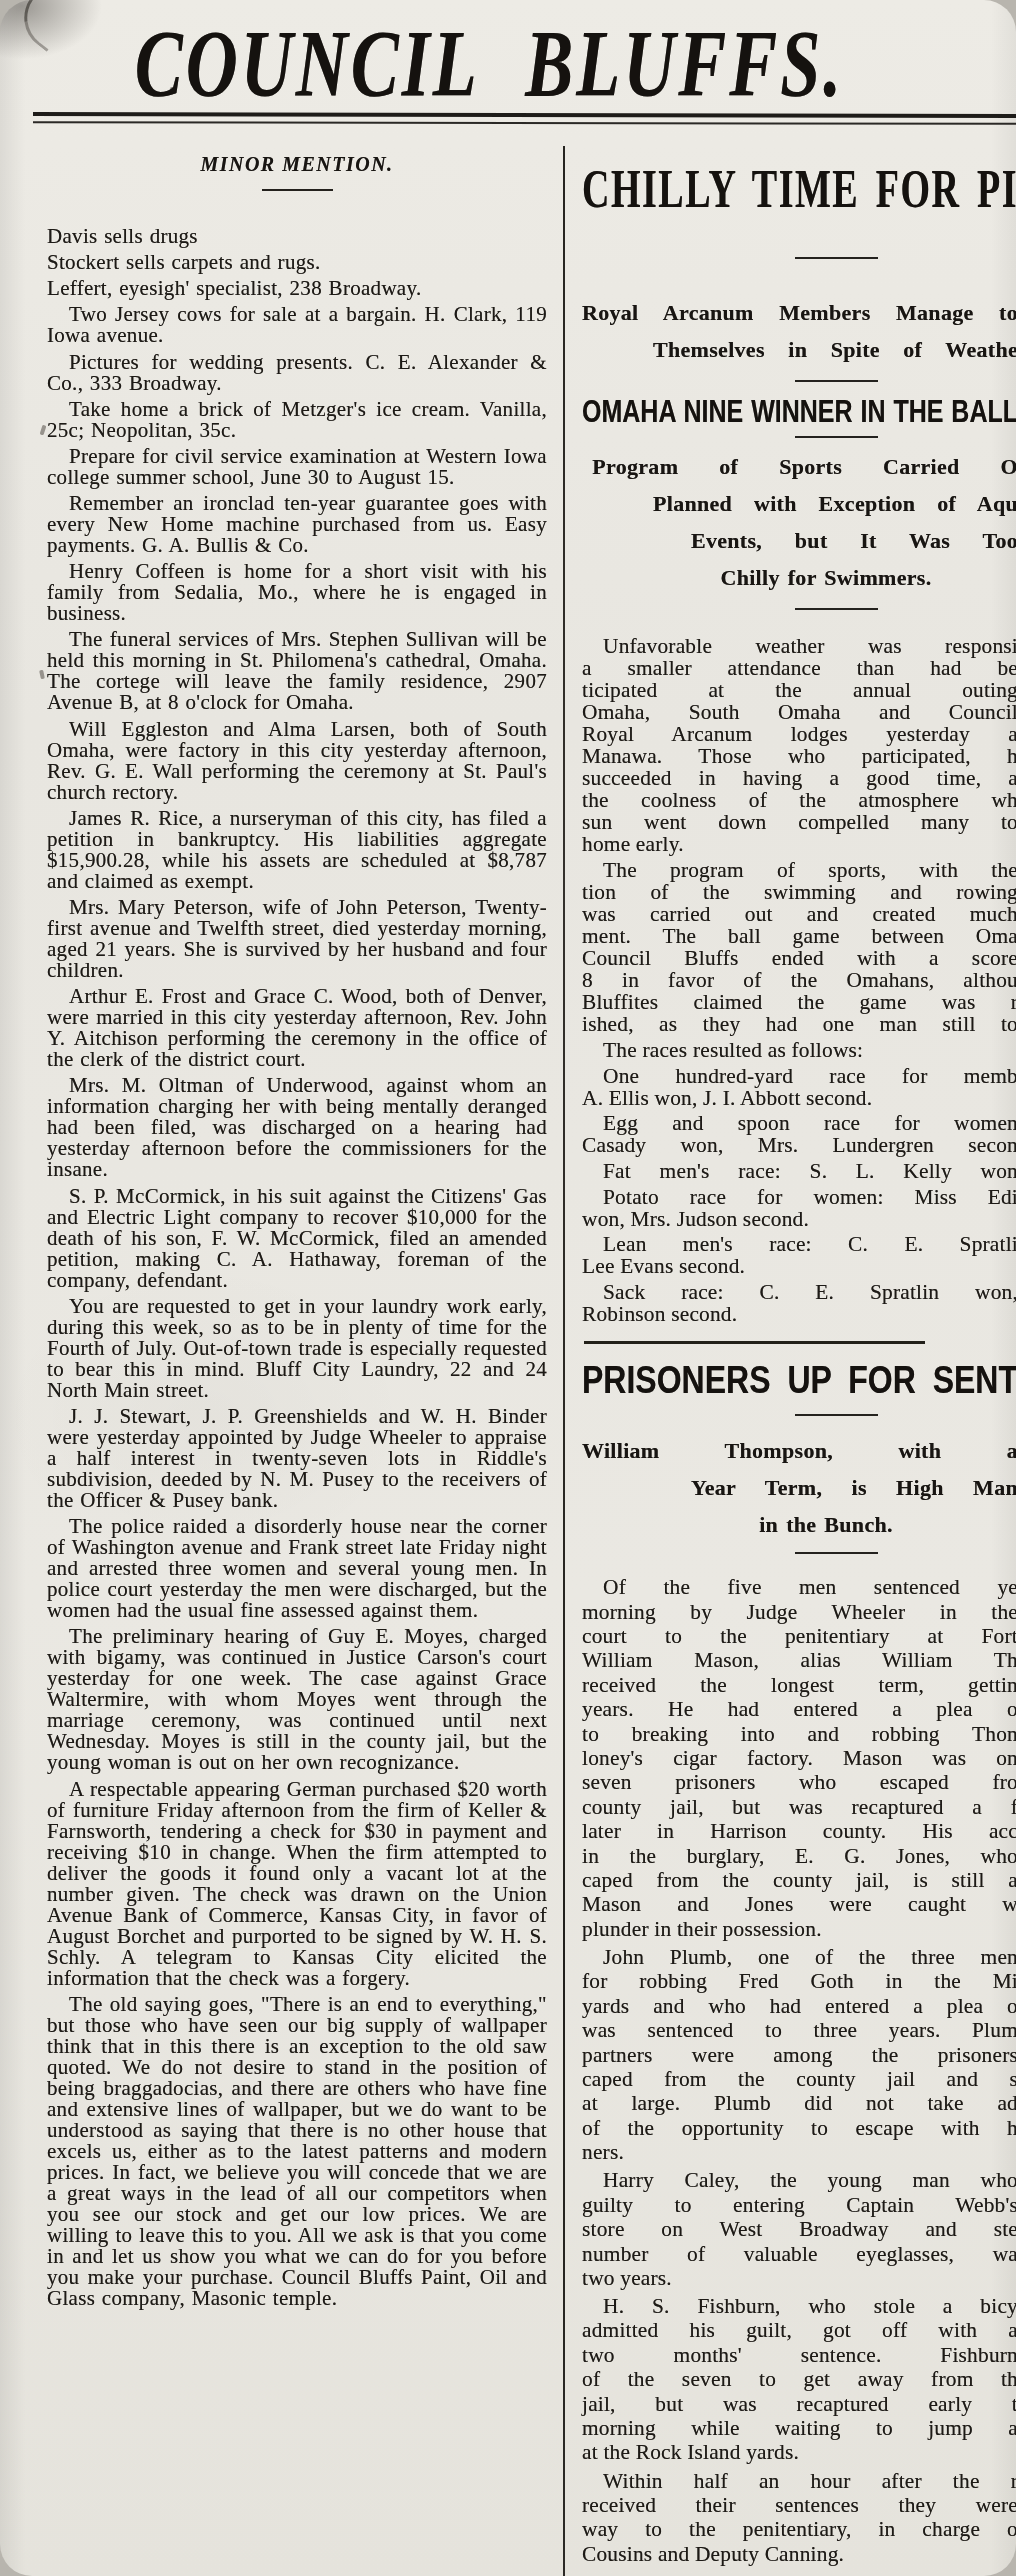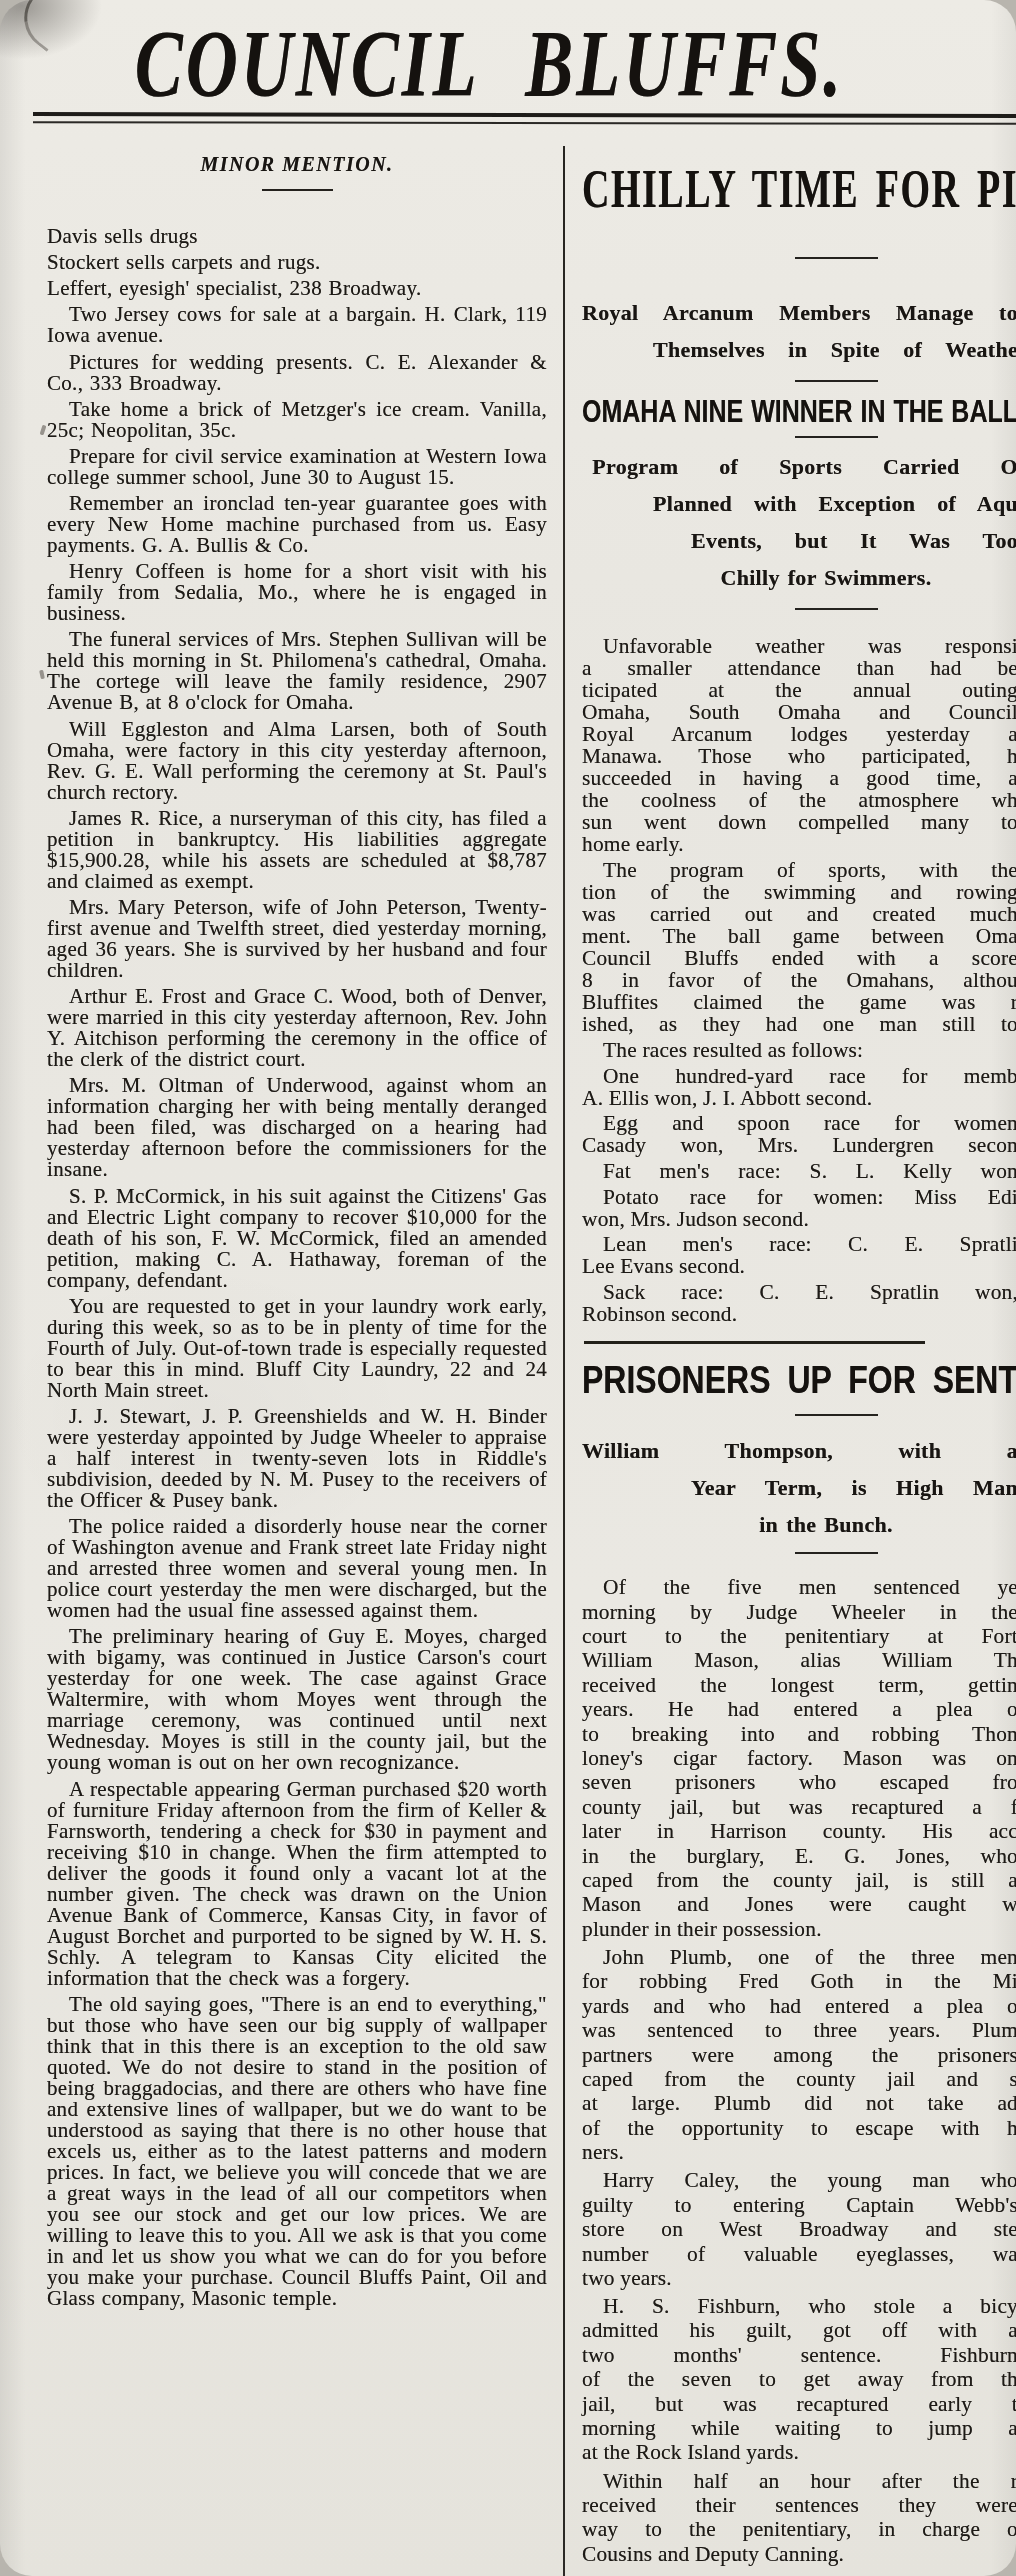--- a/index.html
+++ b/index.html
@@ -103,21 +103,21 @@
         <p class="para">Leffert, eyesigh' specialist, 238 Broadway.</p>
         <p class="para ind">Two Jersey cows for sale at a bargain. H. Clark, 119 Iowa avenue.</p>
         <p class="para ind">Pictures for wedding presents. C. E. Alexander &amp; Co., 333 Broadway.</p>
         <p class="para ind">Take home a brick of Metzger's ice cream. Vanilla, 25c; Neopolitan, 35c.</p>
         <p class="para ind">Prepare for civil service examination at Western Iowa college summer school, June 30 to August 15.</p>
         <p class="para ind">Remember an ironclad ten-year guarantee goes with every New Home machine purchased from us. Easy payments. G. A. Bullis &amp; Co.</p>
         <p class="para ind">Henry Coffeen is home for a short visit with his family from Sedalia, Mo., where he is engaged in business.</p>
         <p class="para ind">The funeral services of Mrs. Stephen Sullivan will be held this morning in St. Philomena's cathedral, Omaha. The cortege will leave the family residence, 2907 Avenue B, at 8 o'clock for Omaha.</p>
         <p class="para ind">Will Eggleston and Alma Larsen, both of South Omaha, were factory in this city yesterday afternoon, Rev. G. E. Wall performing the ceremony at St. Paul's church rectory.</p>
         <p class="para ind">James R. Rice, a nurseryman of this city, has filed a petition in bankruptcy. His liabilities aggregate $15,900.28, while his assets are scheduled at $8,787 and claimed as exempt.</p>
-        <p class="para ind">Mrs. Mary Peterson, wife of John Peterson, Twenty-first avenue and Twelfth street, died yesterday morning, aged 36 years. She is survived by her husband and four children.</p>
+        <p class="para ind">Mrs. Mary Peterson, wife of John Peterson, Twenty-first avenue and Twelfth street, died yesterday morning, aged 21 years. She is survived by her husband and four children.</p>
         <p class="para ind">Arthur E. Frost and Grace C. Wood, both of Denver, were married in this city yesterday afternoon, Rev. John Y. Aitchison performing the ceremony in the office of the clerk of the district court.</p>
         <p class="para ind">Mrs. M. Oltman of Underwood, against whom an information charging her with being mentally deranged had been filed, was discharged on a hearing had yesterday afternoon before the commissioners for the insane.</p>
         <p class="para ind">S. P. McCormick, in his suit against the Citizens' Gas and Electric Light company to recover $10,000 for the death of his son, F. W. McCormick, filed an amended petition, making C. A. Hathaway, foreman of the company, defendant.</p>
         <p class="para ind">You are requested to get in your laundry work early, during this week, so as to be in plenty of time for the Fourth of July. Out-of-town trade is especially requested to bear this in mind. Bluff City Laundry, 22 and 24 North Main street.</p>
         <p class="para ind">J. J. Stewart, J. P. Greenshields and W. H. Binder were yesterday appointed by Judge Wheeler to appraise a half interest in twenty-seven lots in Riddle's subdivision, deeded by N. M. Pusey to the receivers of the Officer &amp; Pusey bank.</p>
         <p class="para ind">The police raided a disorderly house near the corner of Washington avenue and Frank street late Friday night and arrested three women and several young men. In police court yesterday the men were discharged, but the women had the usual fine assessed against them.</p>
         <p class="para ind">The preliminary hearing of Guy E. Moyes, charged with bigamy, was continued in Justice Carson's court yesterday for one week. The case against Grace Waltermire, with whom Moyes went through the marriage ceremony, was continued until next Wednesday. Moyes is still in the county jail, but the young woman is out on her own recognizance.</p>
         <p class="para ind">A respectable appearing German purchased $20 worth of furniture Friday afternoon from the firm of Keller &amp; Farnsworth, tendering a check for $30 in payment and receiving $10 in change. When the firm attempted to deliver the goods it found only a vacant lot at the number given. The check was drawn on the Union Avenue Bank of Commerce, Kansas City, in favor of August Borchet and purported to be signed by W. H. S. Schly. A telegram to Kansas City elicited the information that the check was a forgery.</p>
         <p class="para ind">The old saying goes, "There is an end to everything," but those who have seen our big supply of wallpaper think that in this there is an exception to the old saw quoted. We do not desire to stand in the position of being braggadocias, and there are others who have fine and extensive lines of wallpaper, but we do want to be understood as saying that there is no other house that excels us, either as to the latest patterns and modern prices. In fact, we believe you will concede that we are a great ways in the lead of all our competitors when you see our stock and get our low prices. We are willing to leave this to you. All we ask is that you come in and let us show you what we can do for you before you make your purchase. Council Bluffs Paint, Oil and Glass company, Masonic temple.</p>
       </div>

